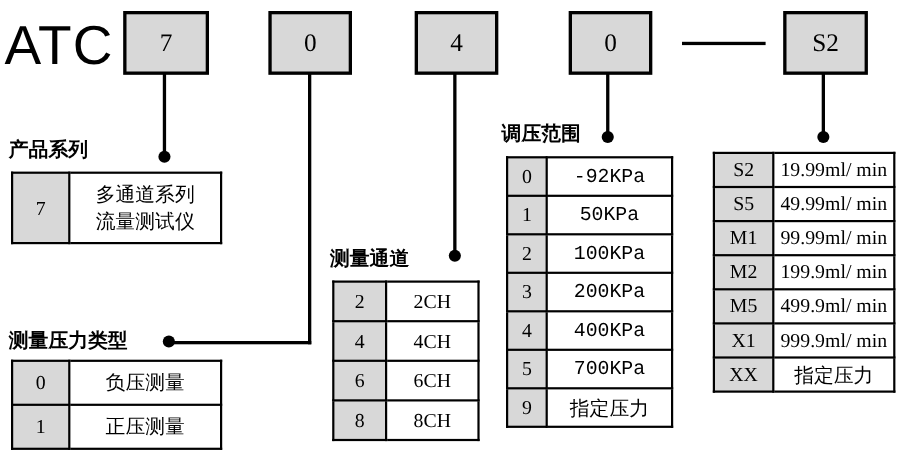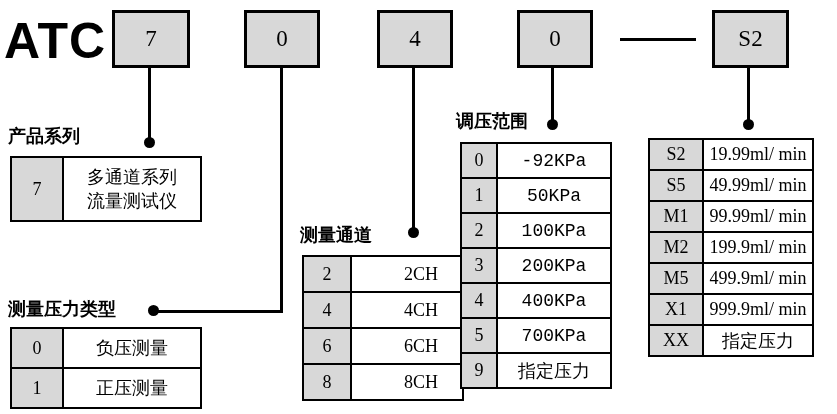--- a/index.html
+++ b/index.html
@@ -1,19 +1,19 @@
 <!DOCTYPE html>
 <html><head>
 <meta charset="utf-8">
 <style>
   html,body{margin:0;padding:0;background:#ffffff;}
   #stage{position:relative;width:837px;height:414px;background:#ffffff;overflow:hidden;
          font-family:"Liberation Sans",sans-serif;color:#000;}
 
-  .prefix{position:absolute;left:4px;top:12px;font-size:50px;font-weight:700;
+  .prefix{position:absolute;left:4px;top:12px;font-size:50px;font-weight:400;
           letter-spacing:1px;font-family:"Liberation Sans",sans-serif;}
 
   .codebox{position:absolute;top:10px;height:52px;background:#d8d8d8;border:3px solid #000;
            display:flex;align-items:center;justify-content:center;
            font-family:"Liberation Serif",serif;font-size:23px;}
 
   .dash{position:absolute;top:38px;height:3px;background:#000;}
 
   .vline,.hline{position:absolute;background:#000;}
   .vline{width:3px;}
@@ -34,21 +34,21 @@
   #t-series td.desc{width:136px;line-height:1.35;}
 
   #t-ptype{left:10px;top:327px;}
   #t-ptype td{height:38px;}
   #t-ptype td.code{width:50px;}
   #t-ptype td.desc{width:136px;border-radius:17px;}
 
   #t-channels{left:302px;top:255px;}
   #t-channels td{height:34px;}
   #t-channels td.code{width:46px;}
-  #t-channels td.desc{width:82px;padding-left:28px;}
+  #t-channels td.desc{width:82px;}
 
   #t-prange{left:460px;top:142px;}
   #t-prange td{height:33px;}
   #t-prange td.code{width:34px;}
   #t-prange td.desc{width:112px;font-family:Liberation Mono, monospace;}
 
   #t-drange{left:648px;top:138px;}
   #t-drange td{height:29px;}
   #t-drange td.code{width:52px;}
   #t-drange td.desc{width:108px;}

